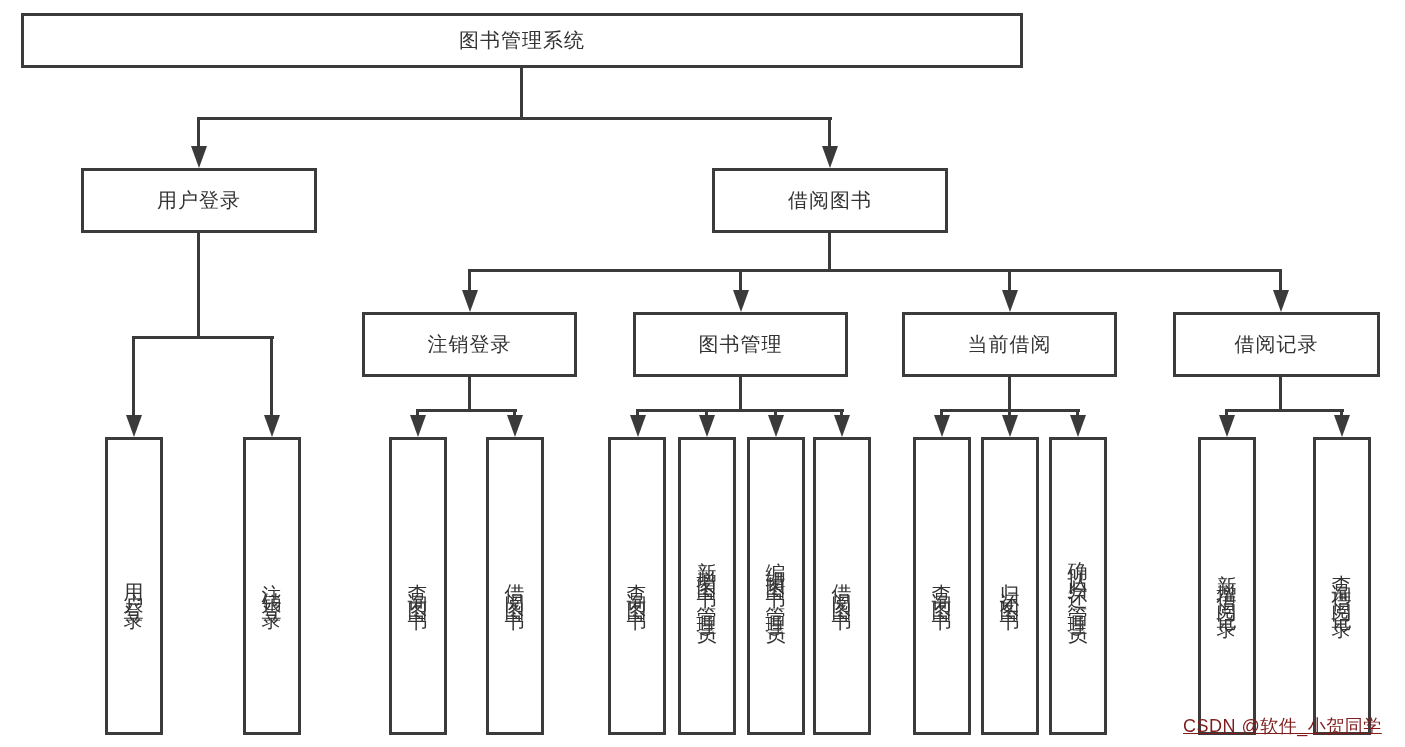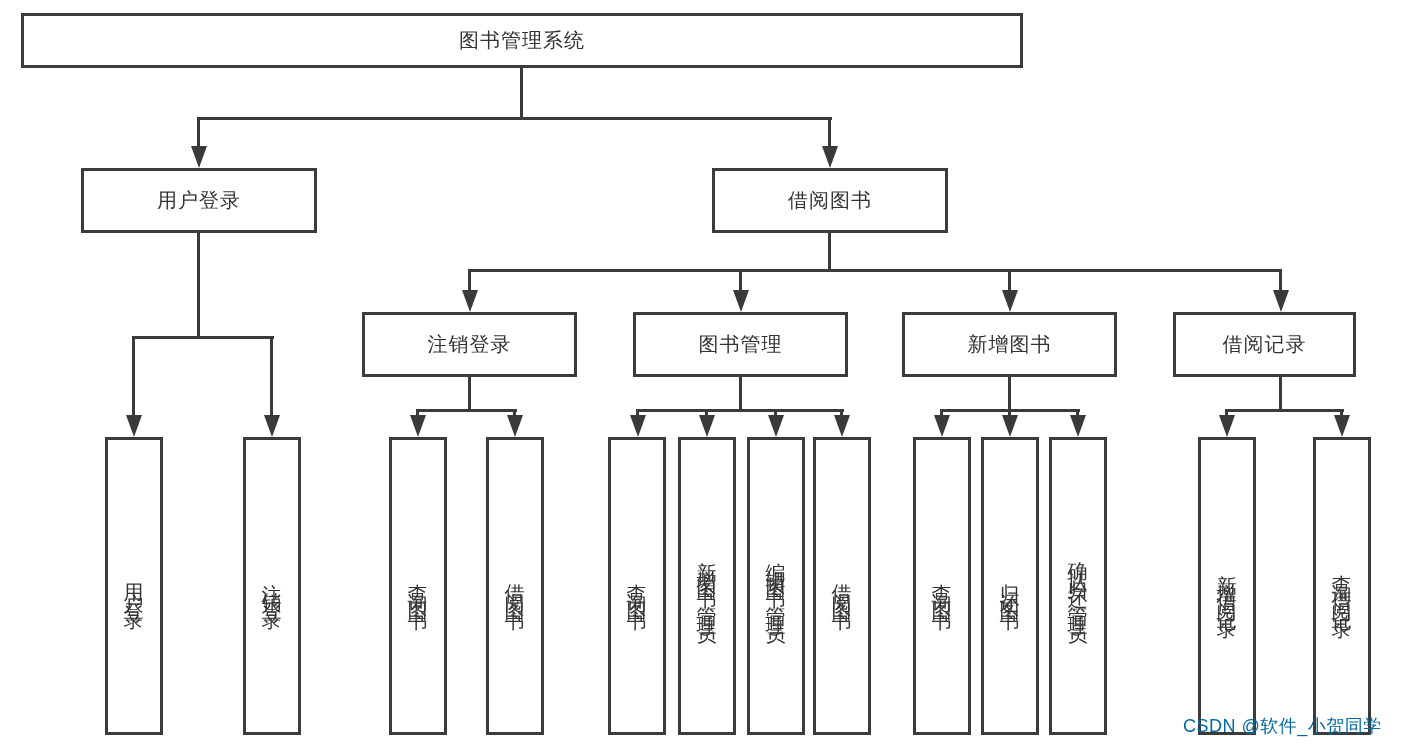--- a/index.html
+++ b/index.html
@@ -18,21 +18,21 @@
     writing-mode:vertical-rl;text-orientation:mixed;
     letter-spacing:9px;line-height:1;white-space:nowrap;
   }
   .vl{position:absolute;width:3px;background:#3a3a3a;}
   .hl{position:absolute;height:3px;background:#3a3a3a;}
   .ah{position:absolute;width:0;height:0;
       border-left:8px solid transparent;border-right:8px solid transparent;
       border-top:22px solid #3a3a3a;}
   .watermark{
     position:absolute;left:1183px;top:714px;z-index:5;
-    color:#0369a1;font-size:18px;letter-spacing:0.5px;white-space:nowrap;
+    color:#7f1d1d;font-size:18px;letter-spacing:0.5px;white-space:nowrap;text-decoration:underline;
   }
 </style>
 </head>
 <body>
 
 <div id="canvas">
 
   <div class="box h" style="left:21px;top:13px;width:1002px;height:55px">
     <span>图书管理系统</span>
   </div>
@@ -69,23 +69,23 @@
   <div class="vl" style="left:1279px;top:269px;height:24px"></div>
   <div class="ah" style="left:1273px;top:290px"></div>
 
   <div class="box h" style="left:362px;top:312px;width:215px;height:65px">
     <span>注销登录</span>
   </div>
   <div class="box h" style="left:633px;top:312px;width:215px;height:65px">
     <span>图书管理</span>
   </div>
   <div class="box h" style="left:902px;top:312px;width:215px;height:65px">
-    <span>新增图书</span>
+    <span>当前借阅</span>
   </div>
-  <div class="box h" style="left:1173px;top:312px;width:183px;height:65px">
+  <div class="box h" style="left:1173px;top:312px;width:207px;height:65px">
     <span>借阅记录</span>
   </div>
 
   <div class="vl" style="left:468px;top:376px;height:35px"></div>
   <div class="hl" style="left:417px;top:409px;width:100px"></div>
   <div class="vl" style="left:416px;top:409px;height:9px"></div>
   <div class="ah" style="left:410px;top:415px"></div>
   <div class="vl" style="left:513px;top:409px;height:9px"></div>
   <div class="ah" style="left:507px;top:415px"></div>
 

